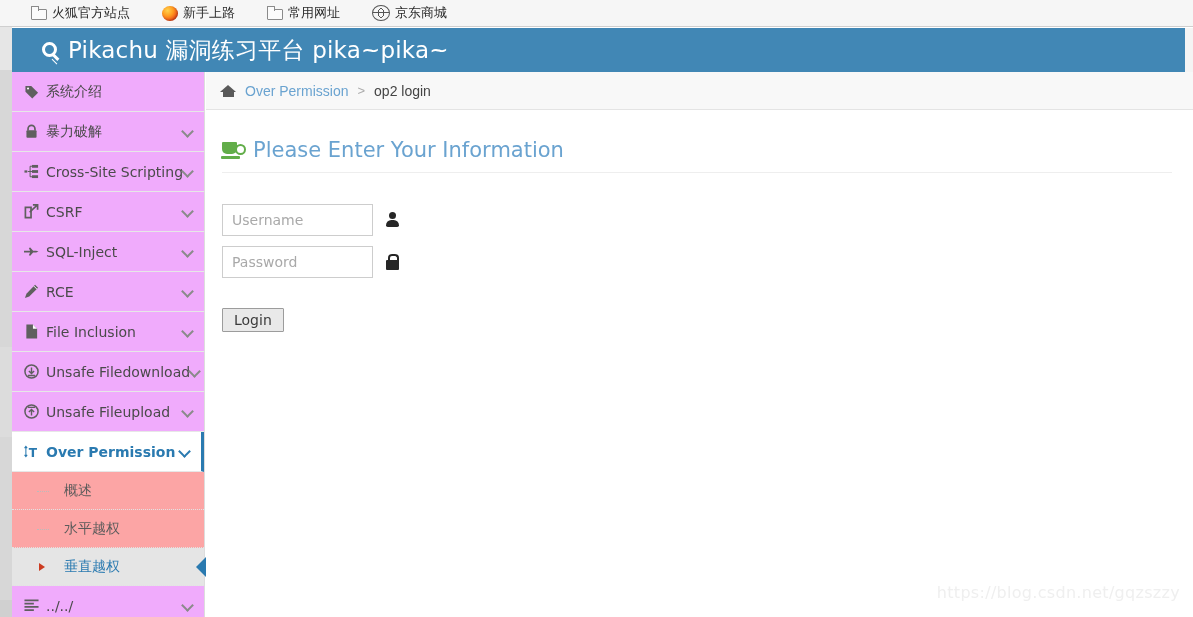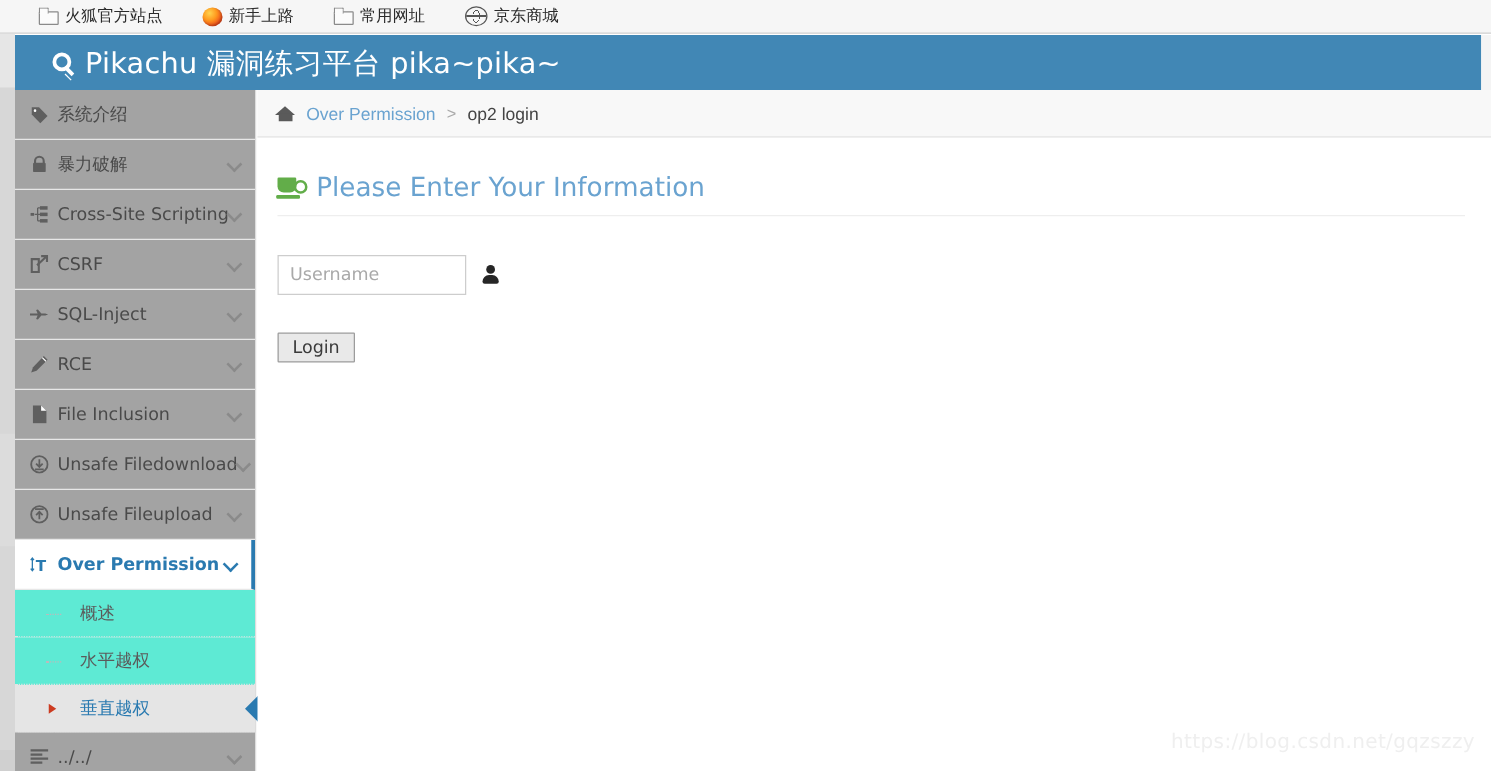--- a/index.html
+++ b/index.html
@@ -140,21 +140,21 @@
     align-items: center;
     padding-left: 12px;
     padding-right: 10px;
     box-sizing: border-box;
     color: #4a4a4a;
     font-size: 14px;
     position: relative;
     background: #fbfbfb;
     cursor: pointer;
   }
-  .nav-item.plain { background: #a3a3a3; }
+  .nav-item.plain { background: #f0abfc; }
   .nav-label { margin-left: 7px; white-space: nowrap; font-family:"DejaVu Sans","Liberation Sans",sans-serif;}
   .nav-ico {
     width: 15px; height: 15px;
     display:inline-block; position: relative; flex:0 0 15px;
     color:#5f5f5f;
     font-size: 14px; line-height: 15px; text-align:center;
   }
   .caret {
     margin-left:auto;
     width:11px;height:11px;
@@ -183,21 +183,21 @@
     border-left:1px dotted #bbb;
   }
   .sub-item{
     height:38px;
     display:flex;align-items:center;
     padding-left:52px;
     box-sizing:border-box;
     font-size:14px;color:#5b5b5b;
     border-bottom:1px dotted #e3e3e3;
     position:relative;
-    background:#5eead4;
+    background:#fca5a5;
     cursor:pointer;
     font-family:"DejaVu Sans","Liberation Sans",sans-serif;
   }
   .sub-item .tick{
     position:absolute;left:25px;top:50%;width:12px;height:0;
     border-top:1px dotted #bbb;
   }
   .sub-item.sub-active{
     background:#e5e5e5;
     color:#2a7ab0;
@@ -518,18 +518,22 @@
           <span class="mug-base"></span>
         </span>
       <span>Please Enter Your Information</span>
     </div>
 
     <div id="login-form">
       <div class="field-row">
         <input class="field-input" type="text" placeholder="Username" style="">
         <span class="field-ico user-glyph"></span>
       </div>
+      <div class="field-row">
+        <input class="field-input" type="text" placeholder="Password" style="">
+        <span class="field-ico lock-glyph"></span>
+      </div>
       <button id="login-button">Login</button>
     </div>
   </div>
 
   <div id="watermark">https://blog.csdn.net/gqzszzy</div>
 </div>
 
 </body></html>

